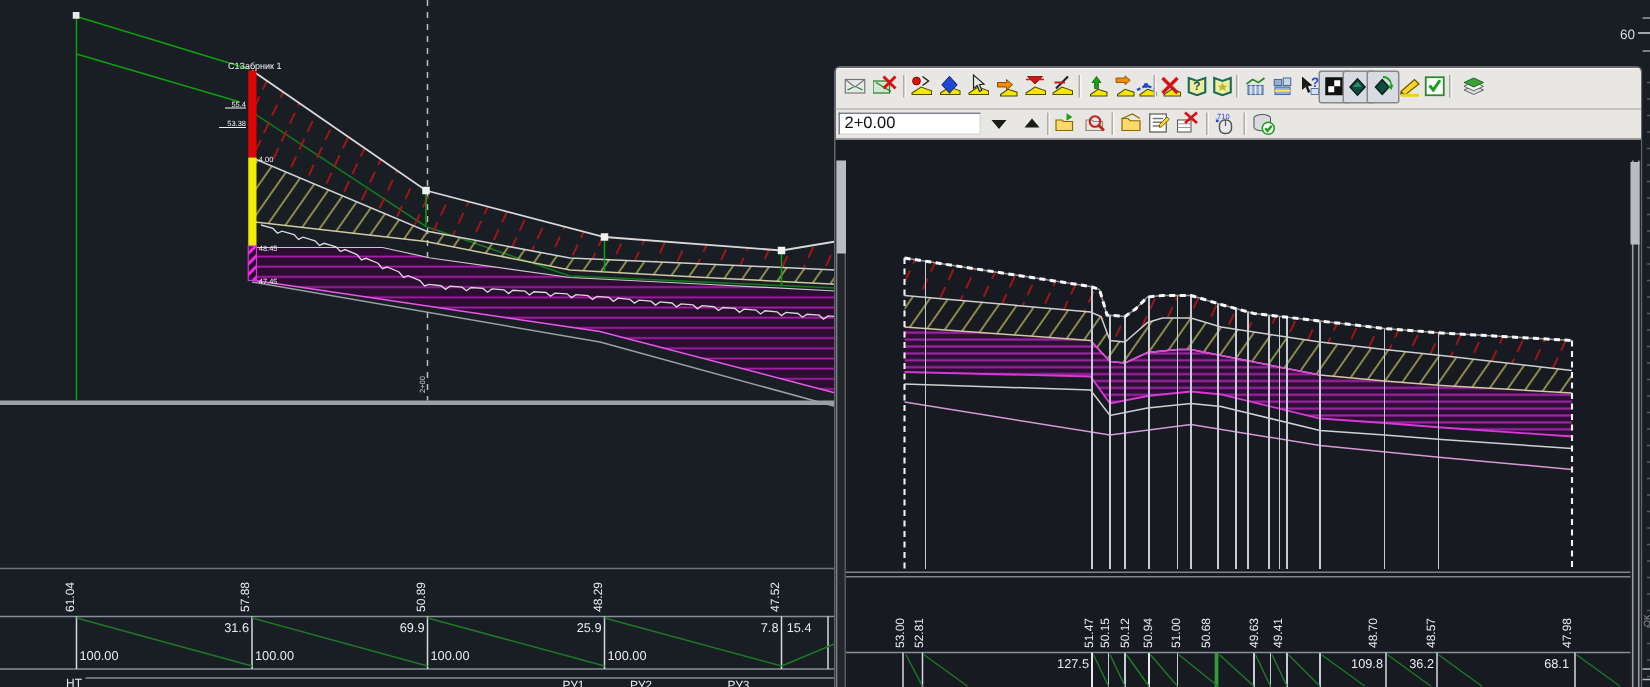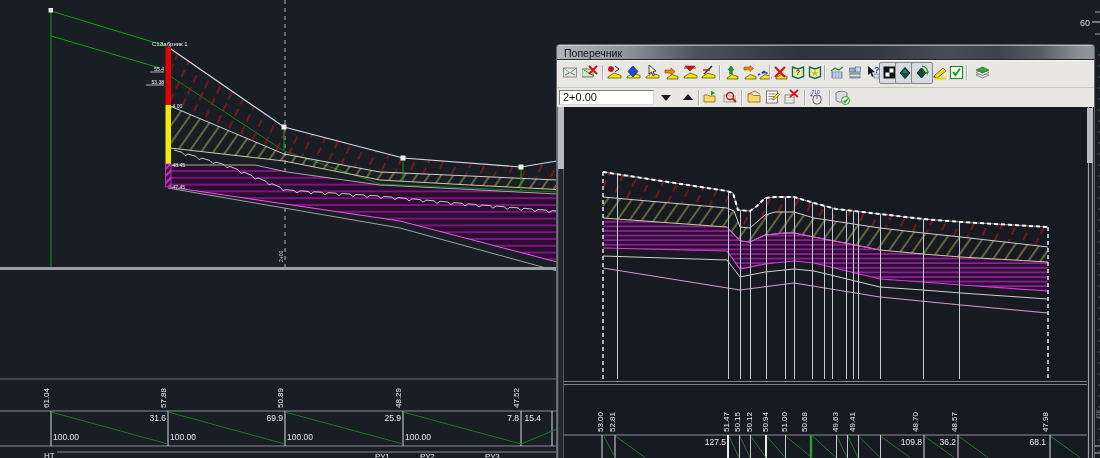--- a/index.html
+++ b/index.html
@@ -130,24 +130,20 @@
     <line x1="1098.0" y1="407.0" x2="1100.0" y2="407.0" stroke="#565b62" stroke-width="1"></line>
     <line x1="1098.0" y1="418.0" x2="1100.0" y2="418.0" stroke="#565b62" stroke-width="1"></line>
     <line x1="1098.0" y1="429.0" x2="1100.0" y2="429.0" stroke="#565b62" stroke-width="1"></line>
     <line x1="1098.0" y1="440.0" x2="1100.0" y2="440.0" stroke="#565b62" stroke-width="1"></line>
     <line x1="1098.0" y1="451.0" x2="1100.0" y2="451.0" stroke="#565b62" stroke-width="1"></line>
     <line x1="1095.0" y1="446.0" x2="1100.0" y2="446.0" stroke="#b8babd" stroke-width="1"></line>
     <line x1="1095.0" y1="453.0" x2="1100.0" y2="453.0" stroke="#b8babd" stroke-width="1"></line>
     <text x="1100" y="418" transform="rotate(-90 1100 418)" font-size="6" fill="#9a9da2">ОК</text>
 </svg>
 <div style="position:absolute;left:556px;top:44px;width:537px;height:414px;border:1px solid #62666d;border-bottom:none;border-radius:4px 4px 0 0;overflow:hidden;background:#16191f">
-<div style="height:14px;background:linear-gradient(to right,#b2b6bb 0%,#a5a9af 5%,#8e939a 13%,#4d525b 26%,#2e333c 45%,#343943 60%,#474c55 72%,#3e434b 82%,#585d64 90%,#8a8e93 97%,#939699 100%);border-bottom:1px solid #23262c;position:relative">
-<div style="position:absolute;left:0;top:0;right:0;height:1px;background:rgba(230,233,238,0.55)"></div>
-<div style="position:absolute;left:7px;top:2px;font-size:10.5px;color:#0d1014">Поперечник</div>
-</div>
 <div style="height:27px;background:#e9e7e3;border-bottom:1px solid #c9c6c1;position:relative;box-shadow:inset 0 1px 0 #f8f7f5">
 <div style="position:absolute;left:0;top:4px;width:537px;height:18px">
         <svg style="position:absolute;left:5px;top:0px" width="17" height="17" viewBox="0 0 17 17">
           <rect x="1.5" y="4" width="13" height="9" fill="#e8e8ec" stroke="#777" stroke-width="0.8"></rect>
           <path d="M1.5,4 L8,9 L14.5,4" fill="none" stroke="#777" stroke-width="0.8"></path>
           <path d="M3,11 L7,9 M9,9 L13,11" stroke="#188a18" stroke-width="0.9"></path>
         </svg>
         <svg style="position:absolute;left:25px;top:0px" width="17" height="17" viewBox="0 0 17 17">
           <rect x="1,5" y="5" width="11" height="8" fill="#cfe8cf" stroke="#2a7a2a" stroke-width="0.8"></rect>
           <path d="M2,6 L12,12" stroke="#2a7a2a" stroke-width="0.8"></path>

